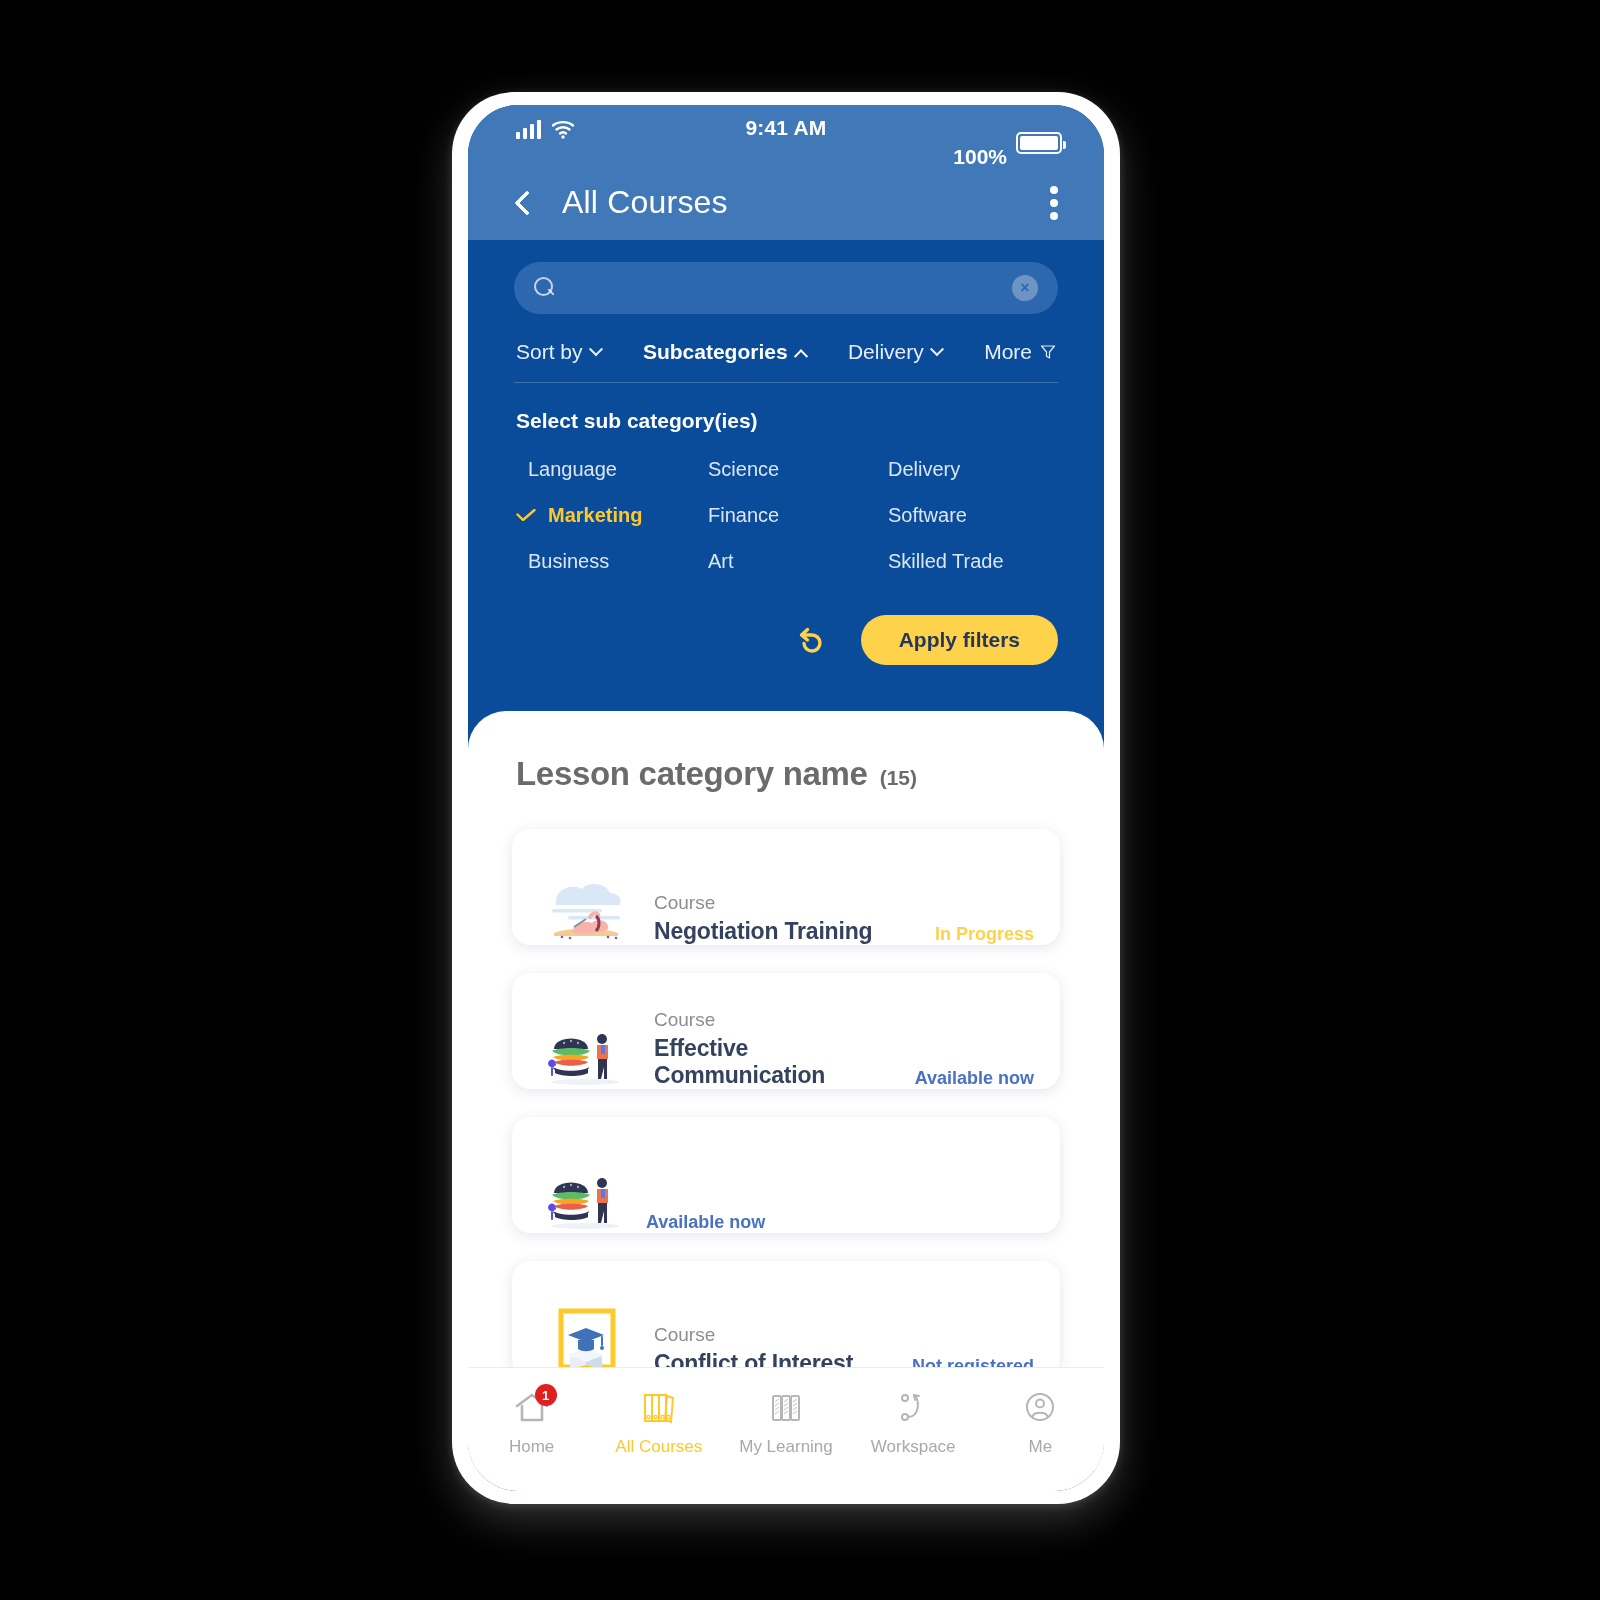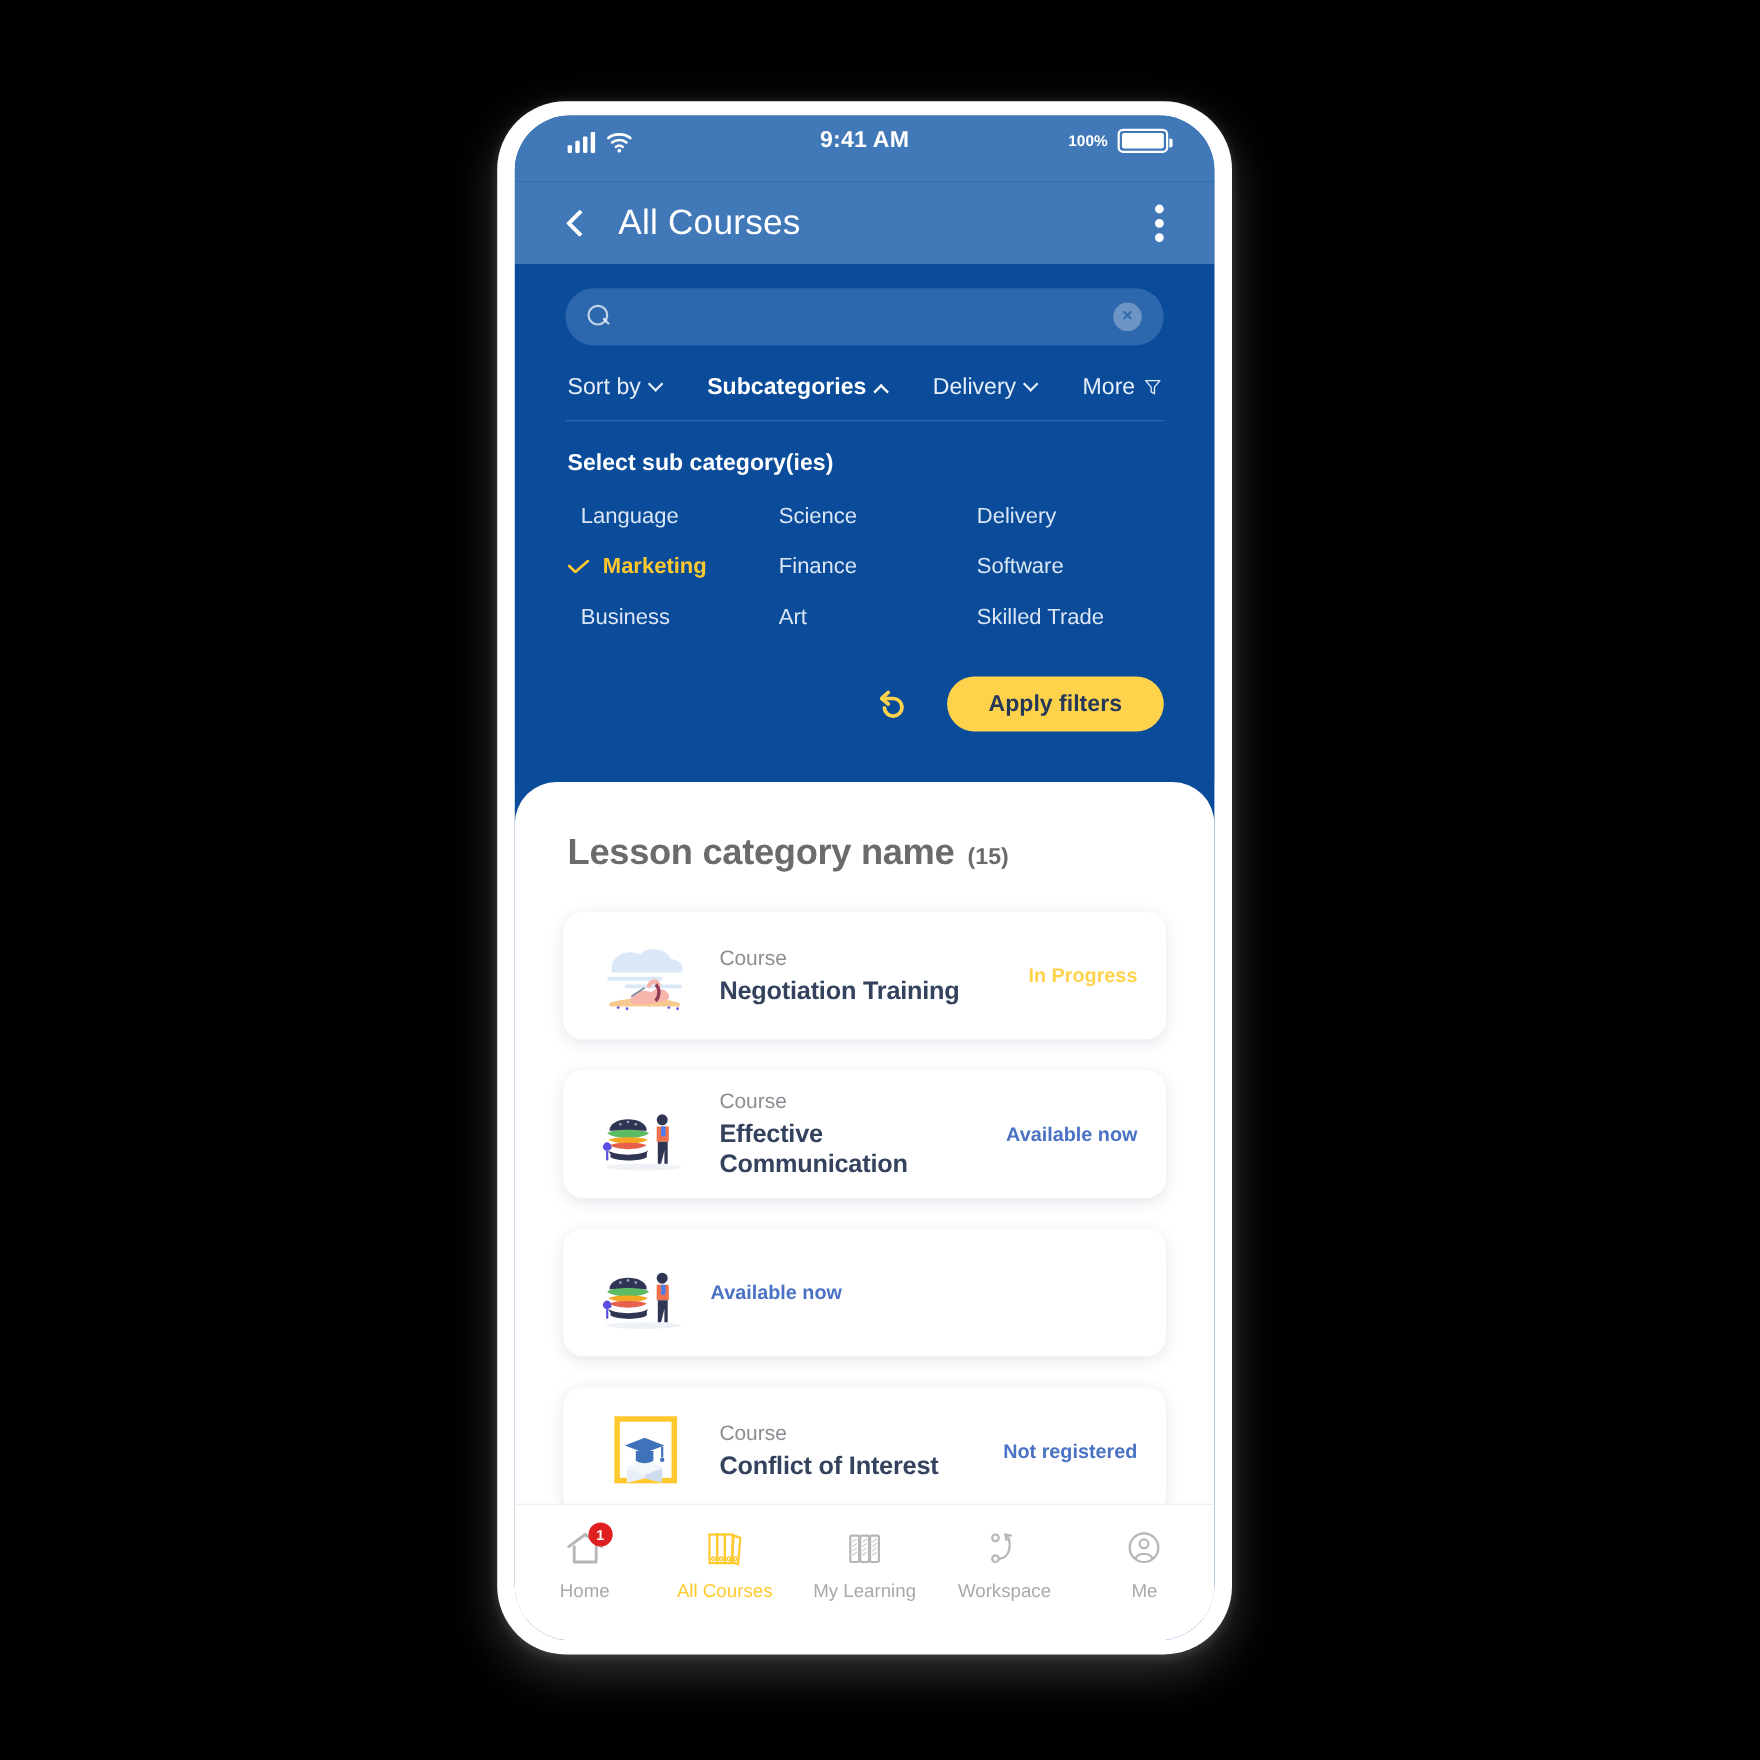--- a/index.html
+++ b/index.html
@@ -35,21 +35,21 @@
   .sb-left { position:absolute; left:48px; top:14px; display:flex; align-items:flex-end; gap:10px; }
   .bars { display:flex; align-items:flex-end; gap:3px; height:20px; }
   .bars i { display:block; width:4px; background:#fff; border-radius:1px; }
   .bars i:nth-child(1){height:7px;} .bars i:nth-child(2){height:11px;}
   .bars i:nth-child(3){height:15px;} .bars i:nth-child(4){height:19px;}
   .sb-time {
     position:absolute; left:0; right:0; top:11px; text-align:center;
     font-size:21px; font-weight:bold; letter-spacing:.2px;
   }
   .sb-right { position:absolute; right:42px; top:12px; display:flex; align-items:center; gap:9px; }
-  .sb-pct { font-size:14px; font-weight:bold; }
+  .sb-pct { font-size:21px; font-weight:bold;margin-top:28px; }
   .batt { position:relative; width:46px; height:22px; border:2px solid #fff; border-radius:5px; padding:2px; }
   .batt b { display:block; height:100%; width:100%; background:#fff; border-radius:2px; }
   .batt:after {
     content:""; position:absolute; right:-6px; top:7px;
     width:3px; height:8px; background:#fff; border-radius:0 2px 2px 0;
   }
 
   
   .appbar {
     height:75px; background:#4178b8; position:relative;
@@ -129,21 +129,21 @@
     padding:44px 0 0 0; min-height:760px;
   }
   .section-head { padding:0 48px 0 48px; display:flex; align-items:baseline; gap:12px; }
   .section-title { font-size:33px; font-weight:bold; color:#6b6b6b; letter-spacing:-.3px; }
   .section-count { font-size:21px; font-weight:bold; color:#6b6b6b; }
 
   .card-list { padding:36px 44px 20px 44px; display:flex; flex-direction:column; gap:28px; }
   .card {
     background:#fff; border-radius:18px; height:116px;
     box-shadow:0 3px 14px rgba(40,60,100,.13);
-    display:flex; align-items:center; padding:0 26px; cursor:pointer;
+    display:flex; align-items:flex-end; padding:0 26px; cursor:pointer;
   }
   .thumb { width:94px; height:74px; flex:0 0 auto; display:flex; align-items:center; justify-content:center; }
   .card-text { flex:1; margin-left:22px; }
   .card-kind { font-size:19px; color:#8d8d93; margin-bottom:4px; }
   .card-name { font-size:23px; font-weight:bold; color:#34425e; letter-spacing:-.2px; }
   .card-status { font-size:18px; font-weight:bold; white-space:nowrap; margin-left:14px; }
   .st-progress { color:#FFD24C; }
   .st-available { color:#4a72c4; }
   .st-notreg { color:#4a72c4; }
 

